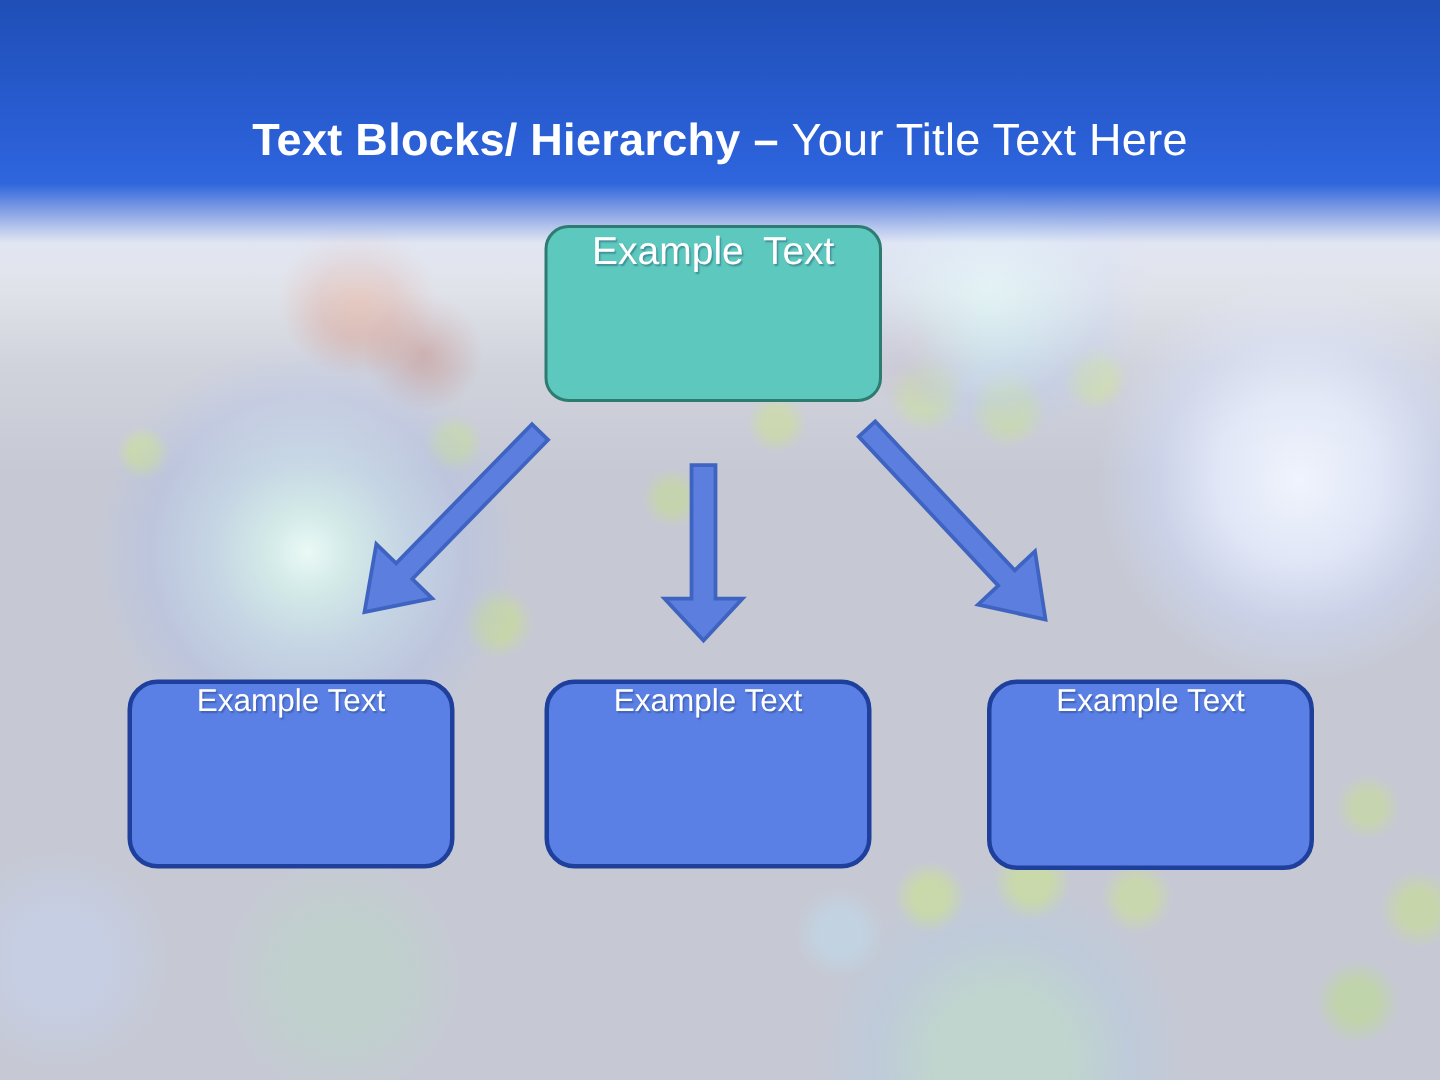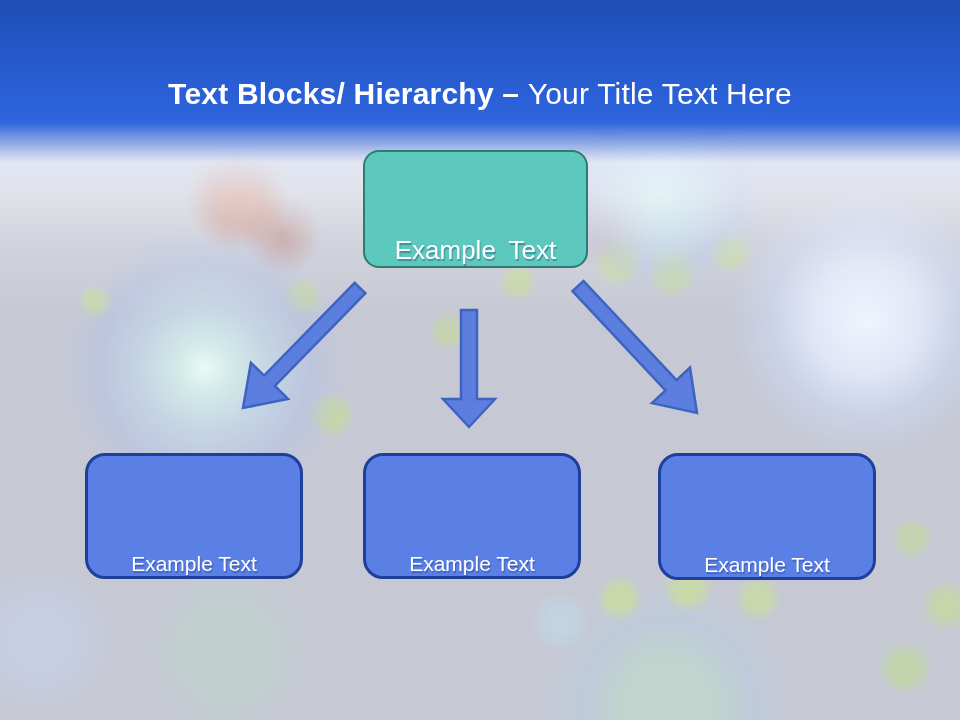--- a/index.html
+++ b/index.html
@@ -78,21 +78,21 @@
   .arrows{position:absolute;left:0;top:0;pointer-events:none;}
   .arrow{
     fill:var(--arrow_fill,#5b7edf);
     stroke:var(--arrow_stroke,#3e63c1);
     stroke-width:2.5;
     stroke-linejoin:miter;
   }
   
   .box{
     position:absolute;
-    display:flex;align-items:flex-end;justify-content:center;
+    display:flex;align-items:flex-start;justify-content:center;
     box-sizing:border-box;
     color:var(--box_text,#ffffff);
     text-shadow:1px 1.5px 1px rgba(15,40,90,0.35);
   }
   .box.root{
     left:363px;top:150px;width:225px;height:118px;
     background:var(--root_fill,#5dc8bd);
     border:2.5px solid var(--root_border,#2e7b72);
     border-radius:16px;
     font-size:26px;

